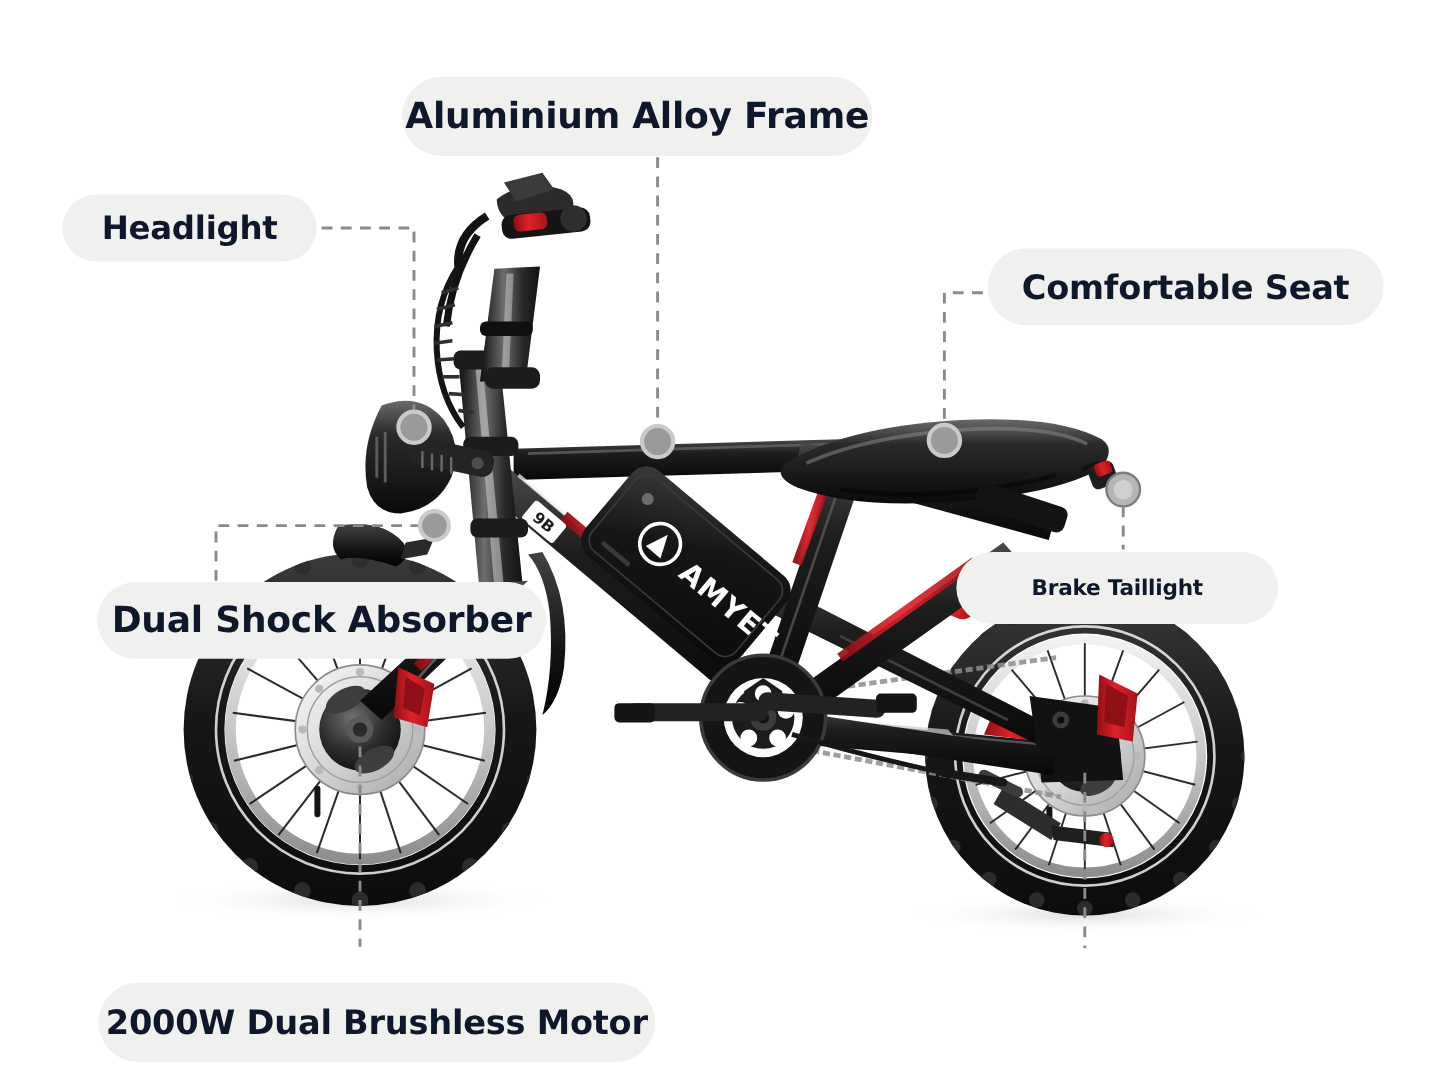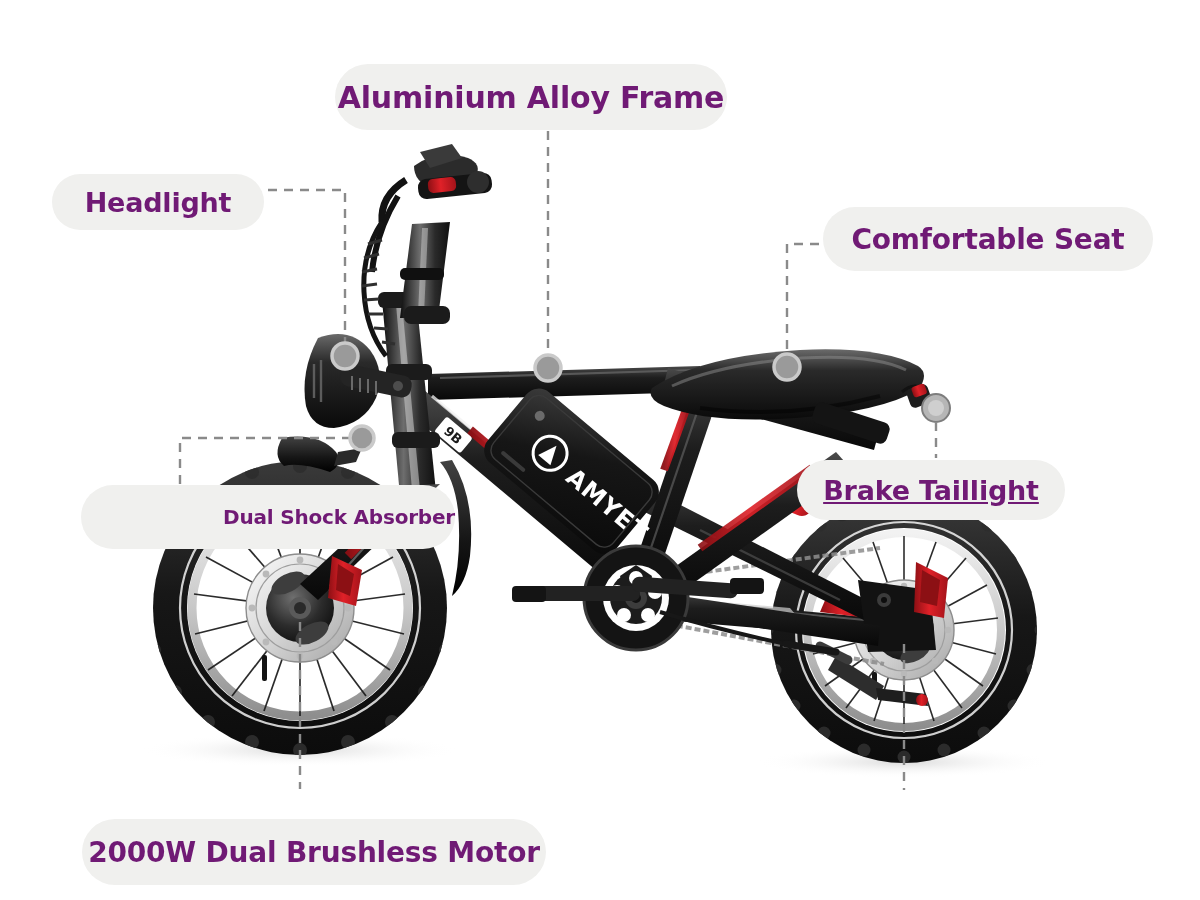--- a/index.html
+++ b/index.html
@@ -28,31 +28,31 @@
     height: 900px;
     pointer-events: none;
   }
   .label-pill {
     position: absolute;
     background: #f0f0ee;
     border-radius: 34px;
     display: flex;
     align-items: center;
     justify-content: center;
-    color: #701a75;
+    color: #0f172a;
     font-weight: 700;
     letter-spacing: -0.2px;
     white-space: nowrap;
     box-sizing: border-box;
   }
   .lbl-frame   { left: 335px; top: 64px;  width: 392px; height: 66px; font-size: 30px; }
-  .lbl-head    { left: 52px;  top: 162px; width: 212px; height: 56px; font-size: 27px; margin-top: 12px; }
+  .lbl-head    { left: 52px;  top: 162px; width: 212px; height: 56px; font-size: 27px; }
   .lbl-seat    { left: 823px; top: 207px; width: 330px; height: 64px; font-size: 28px; }
-  .lbl-brake   { left: 797px; top: 460px; width: 268px; height: 60px; font-size: 27px; text-decoration: underline; }
-  .lbl-shock   { left: 81px;  top: 485px; width: 374px; height: 64px; font-size: 20px; justify-content: flex-end; }
+  .lbl-brake   { left: 797px; top: 460px; width: 268px; height: 60px; font-size: 18px; }
+  .lbl-shock   { left: 81px;  top: 485px; width: 374px; height: 64px; font-size: 30px; }
   .lbl-motor   { left: 82px;  top: 791px; width: 464px; height: 66px; font-size: 28px; margin-top: 28px; }
   .lbl-hyd     { left: 719px; top: 792px; width: 370px; height: 64px; font-size: 28px; }
 </style>
 </head>
 <body>
 
 <div id="page">
 
   <svg class="bike-layer" viewBox="0 0 1200 900">
     <defs>

